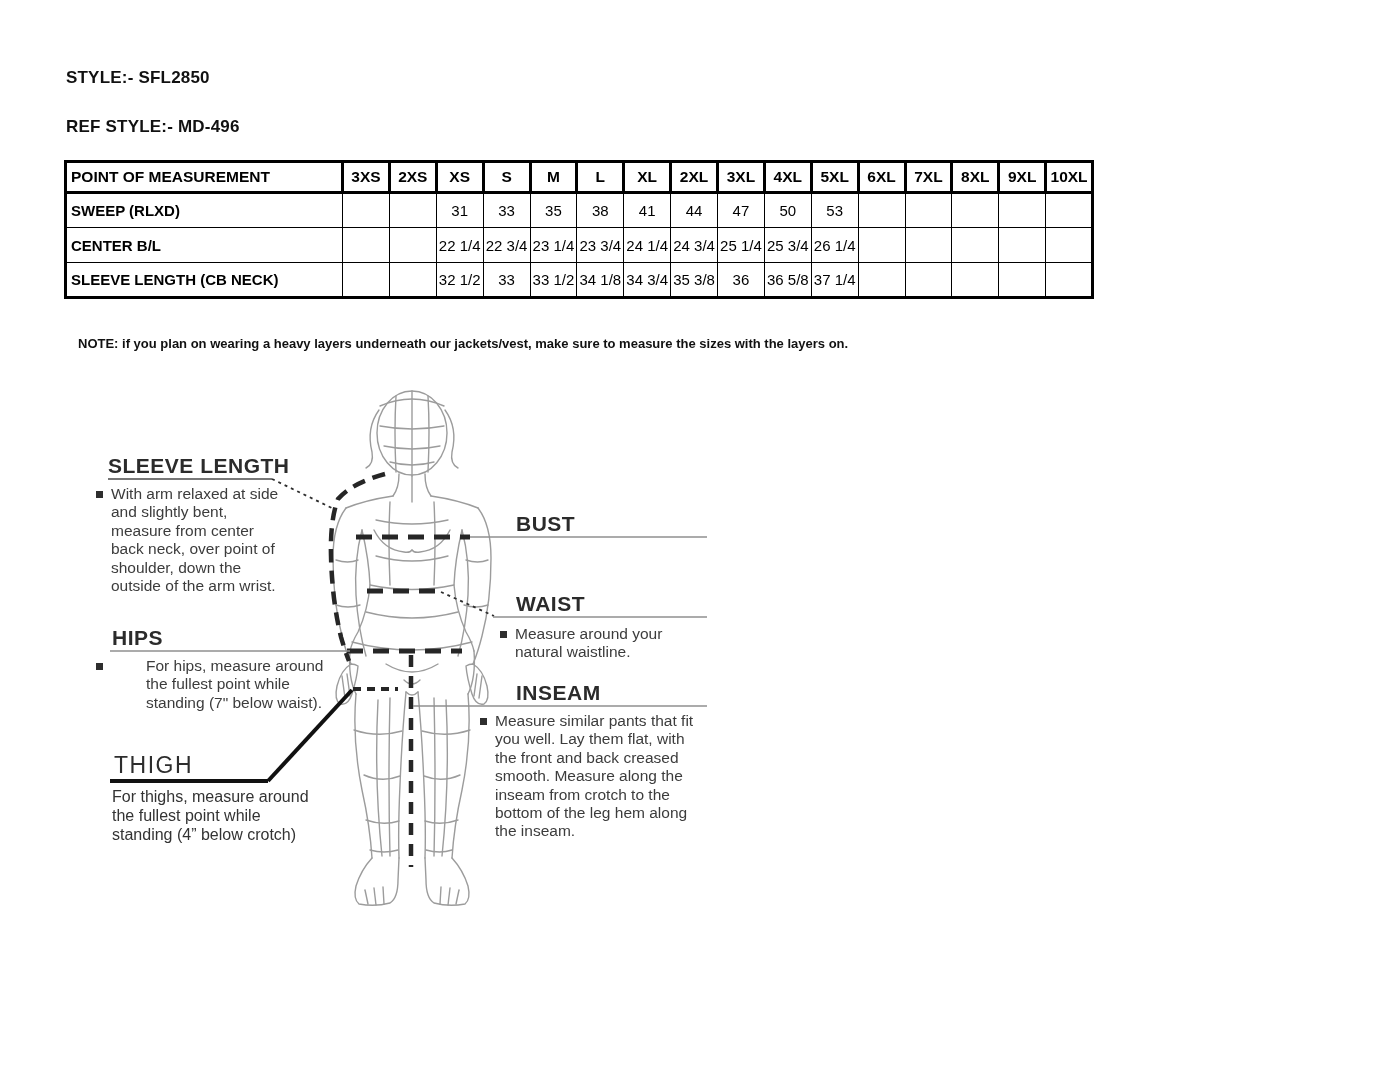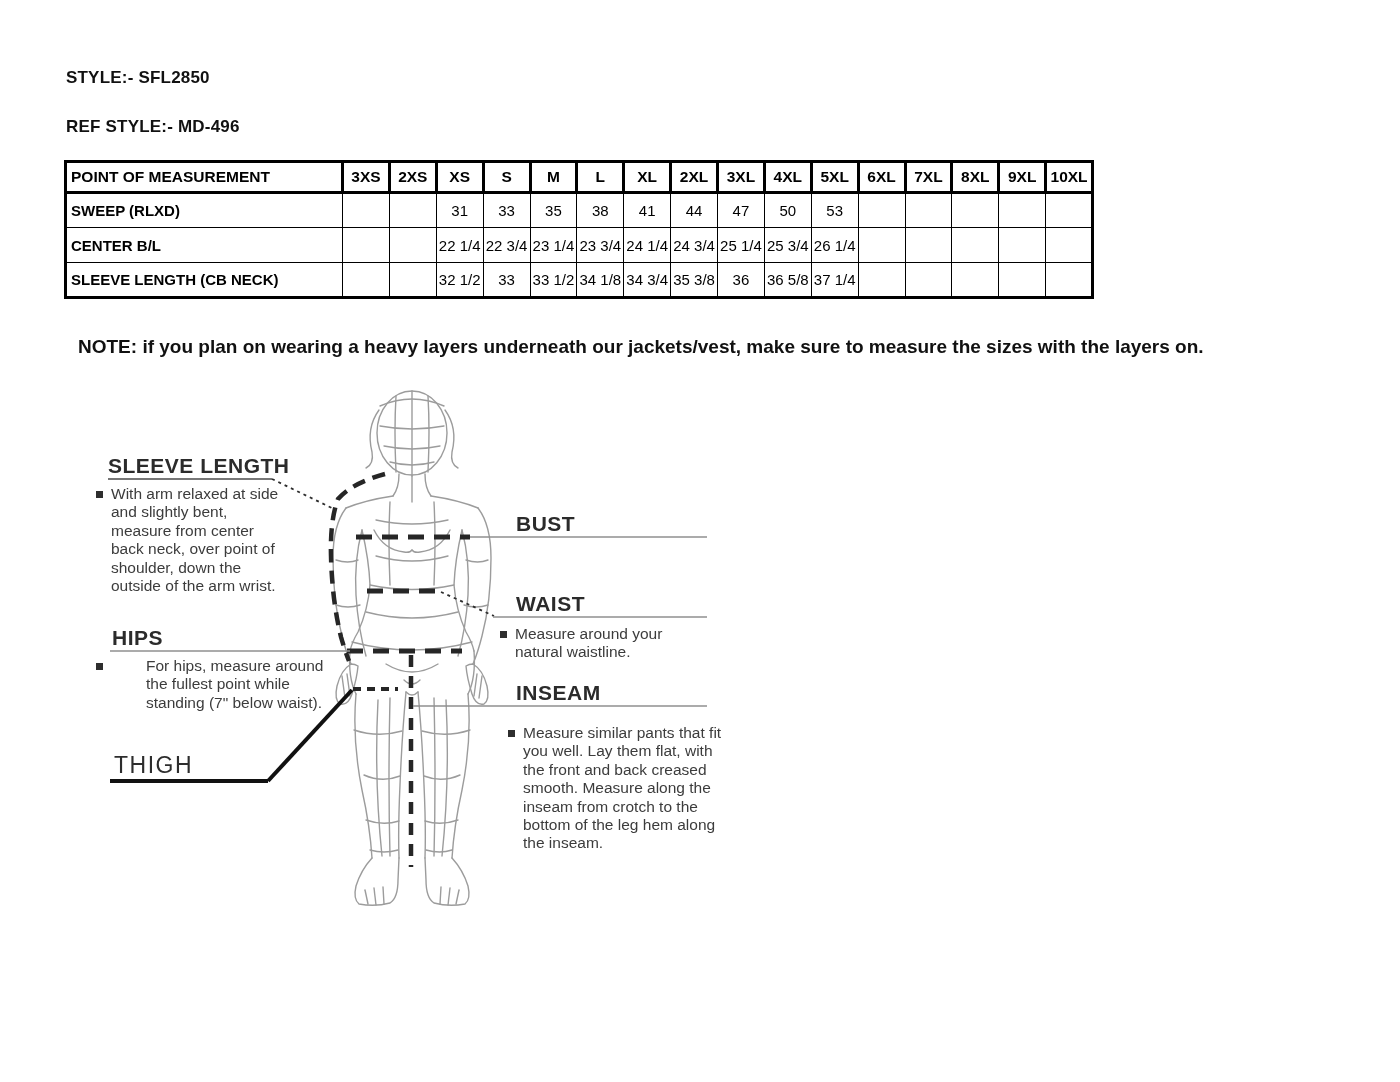--- a/index.html
+++ b/index.html
@@ -40,21 +40,21 @@
     border:1.5px solid #000;
     text-align:center;font-weight:normal;
     padding:0 1px;white-space:nowrap;
   }
   table.size-chart tbody td.cell-label{
     text-align:left;font-weight:bold;padding-left:4px;font-size:15px;
   }
 
   .note-line{
     position:absolute;left:78px;top:336px;width:1250px;
-    font-size:19px;font-weight:bold;color:#111;
+    font-size:13px;font-weight:bold;color:#111;
   }
 
   .diagram{
     position:absolute;left:0;top:380px;width:780px;height:545px;
   }
   .diagram svg{position:absolute;left:0;top:0;}
 
   .dg-title{
     position:absolute;
     font-size:21px;font-weight:bold;color:#2b2b2b;
@@ -304,29 +304,32 @@
       <span class="txt">With arm relaxed at side and slightly bent, measure from center back neck, over point of shoulder, down the outside of the arm wrist.</span>
     </div>
 
     <div class="dg-title" style="left:112px;top:246px;">HIPS</div>
     <div class="dg-desc w-hips" style="left:96px;top:277px;gap:35px;">
       <span class="bullet"></span>
       <span class="txt">For hips, measure around the fullest point while standing (7" below waist).</span>
     </div>
 
     <div class="dg-title thigh" style="left:114px;top:372px;">THIGH</div>
+    <div class="dg-desc no-bullet w-thigh" style="left:112px;top:408px;">
+      <span class="txt">For thighs, measure around the fullest point while standing (4” below crotch)</span>
+    </div>
 
     <div class="dg-title" style="left:516px;top:132px;">BUST</div>
 
     <div class="dg-title" style="left:516px;top:212px;">WAIST</div>
     <div class="dg-desc w-waist" style="left:500px;top:245px;">
       <span class="bullet"></span>
       <span class="txt">Measure around your natural waistline.</span>
     </div>
 
     <div class="dg-title" style="left:516px;top:301px;">INSEAM</div>
-    <div class="dg-desc w-inseam" style="left:508px;top:332px;margin-top:12px;">
+    <div class="dg-desc w-inseam" style="left:480px;top:332px;">
       <span class="bullet"></span>
       <span class="txt">Measure similar pants that fit you well. Lay them flat, with the front and back creased smooth. Measure along the inseam from crotch to the bottom of the leg hem along the inseam.</span>
     </div>
 
   </div>
 </div>
 
 </body></html>

